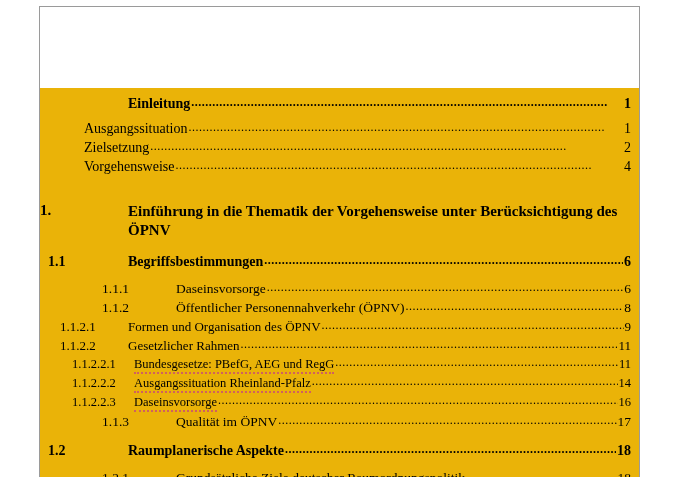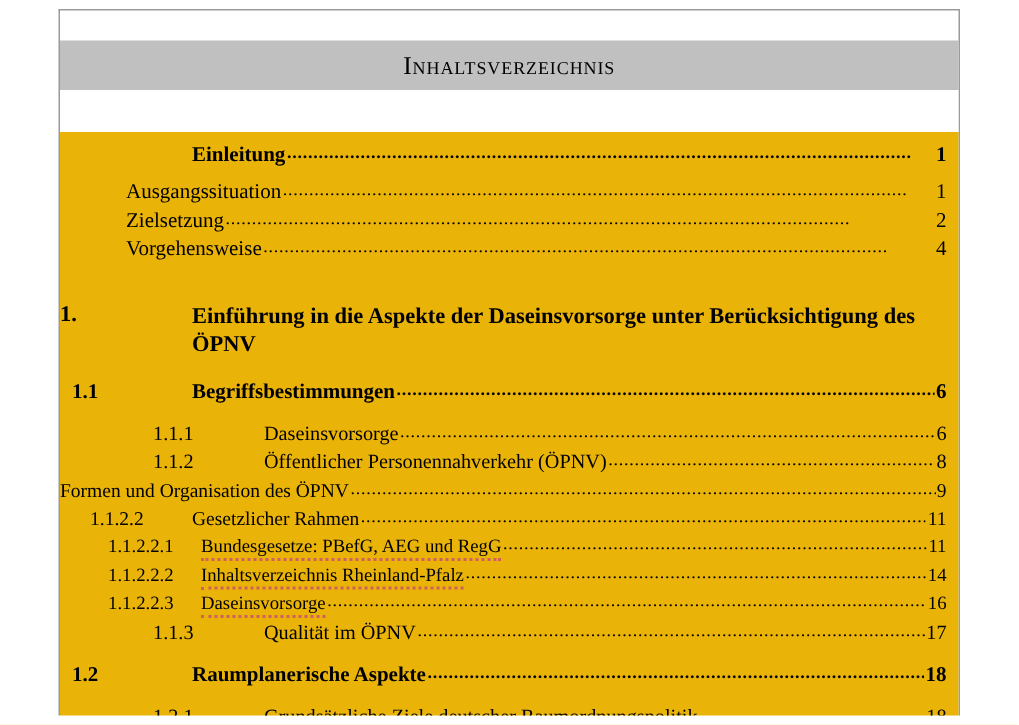--- a/index.html
+++ b/index.html
@@ -146,23 +146,20 @@
     overflow: hidden;
   }
 </style>
 </head>
 <body>
 
 <div class="page">
 
   <div class="doc-frame"></div>
 
-  <div class="title-band">
-    <span class="title-text">Inhaltsverzeichnis</span>
-  </div>
 
   <div class="white-gap"></div>
 
   <div class="toc-body">
 
     <div class="spacer-8"></div>
 
     <div class="row lvl-front">
       <span class="label">Einleitung</span>
       <span class="dots">.......................................................................................................................</span>
@@ -187,21 +184,21 @@
       <span class="label">Vorgehensweise</span>
       <span class="dots">.......................................................................................................................</span>
       <span class="pg">4</span>
     </div>
 
     <div class="spacer-14"></div>
     <div class="spacer-10"></div>
 
     <div class="heading-block">
       <span class="num">1.</span>
-      <span class="htext">Einführung in die Aspekte der Daseinsvorsorge unter Berücksichtigung des ÖPNV</span>
+      <span class="htext">Einführung in die Thematik der Vorgehensweise unter Berücksichtigung des ÖPNV</span>
     </div>
 
     <div class="spacer-14"></div>
 
     <div class="row lvl2">
       <span class="num">1.1</span>
       <span class="label">Begriffsbestimmungen</span>
       <span class="dots">.......................................................................................................................</span>
       <span class="pg">6</span>
     </div>
@@ -216,20 +213,21 @@
     </div>
 
     <div class="row lvl3">
       <span class="num">1.1.2</span>
       <span class="label">Öffentlicher Personennahverkehr (ÖPNV)</span>
       <span class="dots">.......................................................................................................................</span>
       <span class="pg">8</span>
     </div>
 
     <div class="row lvl4">
+      <span class="num">1.1.2.1</span>
       <span class="label">Formen und Organisation des ÖPNV</span>
       <span class="dots">.......................................................................................................................</span>
       <span class="pg">9</span>
     </div>
 
     <div class="row lvl4">
       <span class="num">1.1.2.2</span>
       <span class="label">Gesetzlicher Rahmen</span>
       <span class="dots">.......................................................................................................................</span>
       <span class="pg">11</span>
@@ -237,21 +235,21 @@
 
     <div class="row lvl5">
       <span class="num">1.1.2.2.1</span>
       <span class="label squiggle">Bundesgesetze: PBefG, AEG und RegG</span>
       <span class="dots">.......................................................................................................................</span>
       <span class="pg">11</span>
     </div>
 
     <div class="row lvl5">
       <span class="num">1.1.2.2.2</span>
-      <span class="label squiggle">Inhaltsverzeichnis Rheinland-Pfalz</span>
+      <span class="label squiggle">Ausgangssituation Rheinland-Pfalz</span>
       <span class="dots">.......................................................................................................................</span>
       <span class="pg">14</span>
     </div>
 
     <div class="row lvl5">
       <span class="num">1.1.2.2.3</span>
       <span class="label squiggle">Daseinsvorsorge</span>
       <span class="dots">.......................................................................................................................</span>
       <span class="pg">16</span>
     </div>

